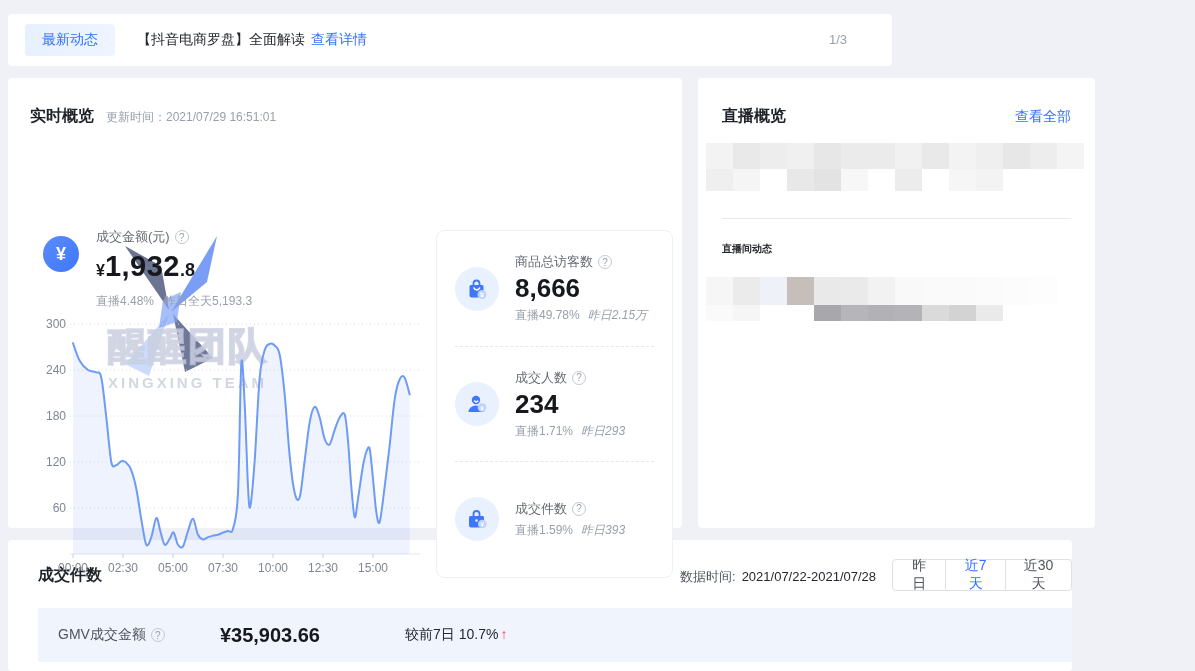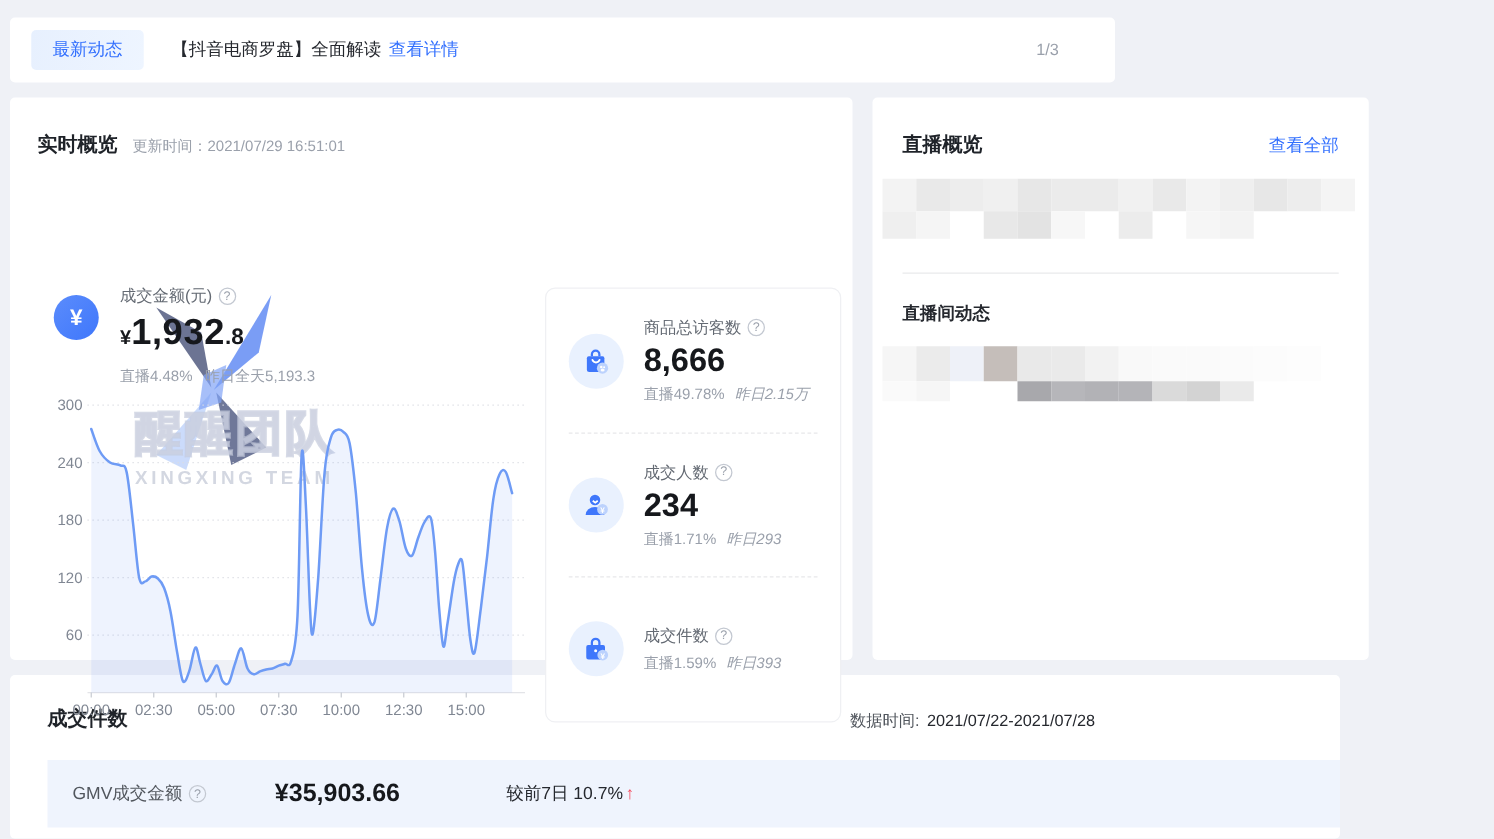--- a/index.html
+++ b/index.html
@@ -74,21 +74,21 @@
   .stat-sub span + span { margin-left:8px;font-style:italic; }
 
   
   #livepanel { left:698px; top:78px; width:397px; height:450px; }
   .live-header { position:absolute; left:24px; right:24px; top:28px; display:flex; justify-content:space-between; align-items:center; }
   .view-all { font-size:14px; color:#3370fe; cursor:pointer; text-decoration:none; }
   .mosaic { position:absolute; left:8px; }
   .mosaic-row { display:flex; }
   .mosaic-cell { width:27px; flex:none; }
   .live-divider { position:absolute; left:24px; right:24px; top:140px; height:1px; background:#e9eaec; }
-  .dyn-title { position:absolute; left:24px; top:164px; font-size:14px; font-weight:bold; color:#25282e; }
+  .dyn-title { position:absolute; left:24px; top:164px; font-size:10px; font-weight:bold; color:#25282e; }
 
   
   #diagnosis { left:8px; top:540px; width:1064px; height:131px; }
   .diag-title { position:absolute; left:30px; top:25px; font-size:16px; font-weight:bold; }
   .data-time { position:absolute; left:672px; top:28px; font-size:13px; color:#51565d; }
   .data-time b { font-weight:normal; color:#25282e; margin-left:6px;margin-top:38px; }
   .range-group { position:absolute; left:884px; top:19px; display:flex; }
   .range-btn {
     height:32px; padding:0 15px; background:#fff; border:1px solid #dee0e3; border-left-width:0;
     font-size:14px; color:#51565d; display:flex; align-items:center; cursor:pointer;
@@ -317,20 +317,25 @@
         <div class="mosaic-cell" style="height: 16px;"></div>
       </div>
     </div>
 </div>
 
 <div class="panel" id="diagnosis">
   <div class="diag-title">成交件数</div>
   <div class="data-time">
     <span>数据时间:</span><b>2021/07/22-2021/07/28</b>
   </div>
+  <div class="range-group">
+    <button class="range-btn">昨日</button>
+    <button class="range-btn active">近7天</button>
+    <button class="range-btn">近30天</button>
+  </div>
   <div class="gmv-row">
     <span class="gmv-label">
       <span>GMV成交金额</span>
       <span class="help-icon">?</span>
     </span>
     <span class="gmv-value">¥35,903.66</span>
     <span class="gmv-delta">
       <span>较前7日</span> <span>10.7%</span><span class="gmv-arrow">↑</span>
     </span>
   </div>

